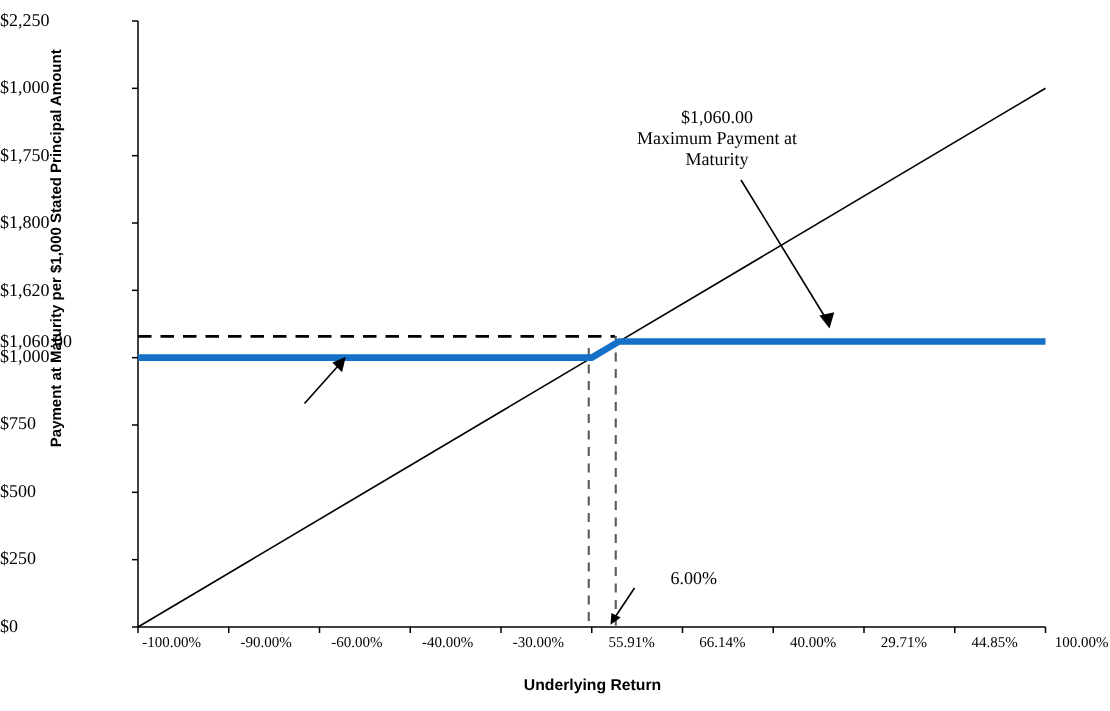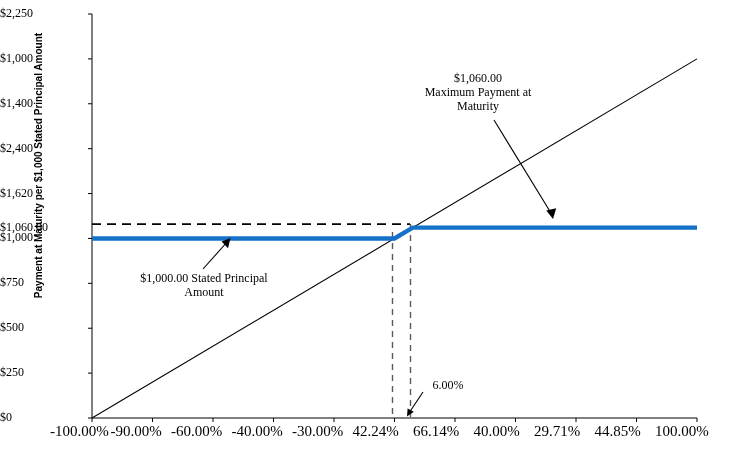--- a/index.html
+++ b/index.html
@@ -61,22 +61,22 @@
     position: absolute;
     top: 0;
     width: 0;
     height: 0;
   }
   .xtick-label {
     position: absolute;
     left: -42px;
     top: 6px;
     width: 84px;
-    text-align: left;
-    font-size: 15px;
+    text-align: right;
+    font-size: 10px;
     color: #000000;
     white-space: nowrap;
     line-height: 1;
   }
   
   .annotation {
     position: absolute;
     font-size: 12px;
     color: #000000;
     text-align: center;
@@ -90,44 +90,45 @@
   }
   #ann-principal {
     left: 112px;
     top: 272px;
     width: 184px;
   }
   #ann-cap-return {
     left: 418px;
     top: 379px;
     width: 60px;
-    text-align: center;
+    text-align: right;
   }
   svg { display: block; }
 </style>
 </head>
 <body>
 
 <div id="page">
 
   <div id="y-axis-title">Payment at Maturity per $1,000 Stated Principal Amount</div>
 
+  <div id="x-axis-title">Underlying Return</div>
 
   <div id="ytick-layer">
       <div class="ytick-wrap" style="top: 7px;">
         <div class="ytick-label">$2,250</div>
       </div>
       <div class="ytick-wrap" style="top: 51.8889px;">
         <div class="ytick-label">$1,000</div>
       </div>
       <div class="ytick-wrap" style="top: 96.7778px;">
-        <div class="ytick-label">$1,400</div>
+        <div class="ytick-label">$1,750</div>
       </div>
       <div class="ytick-wrap" style="top: 141.667px;">
-        <div class="ytick-label">$2,400</div>
+        <div class="ytick-label">$1,800</div>
       </div>
       <div class="ytick-wrap" style="top: 186.556px;">
         <div class="ytick-label">$1,620</div>
       </div>
       <div class="ytick-wrap" style="top: 220.671px;">
         <div class="ytick-label">$1,060.00</div>
       </div>
       <div class="ytick-wrap" style="top: 231.444px;">
         <div class="ytick-label">$1,000</div>
       </div>
@@ -154,21 +155,21 @@
       <div class="xtick-wrap" style="left: 213px; top: 418px;">
         <div class="xtick-label">-60.00%</div>
       </div>
       <div class="xtick-wrap" style="left: 273.5px; top: 418px;">
         <div class="xtick-label">-40.00%</div>
       </div>
       <div class="xtick-wrap" style="left: 334px; top: 418px;">
         <div class="xtick-label">-30.00%</div>
       </div>
       <div class="xtick-wrap" style="left: 394.5px; top: 418px;">
-        <div class="xtick-label">42.24%</div>
+        <div class="xtick-label">55.91%</div>
       </div>
       <div class="xtick-wrap" style="left: 455px; top: 418px;">
         <div class="xtick-label">66.14%</div>
       </div>
       <div class="xtick-wrap" style="left: 515.5px; top: 418px;">
         <div class="xtick-label">40.00%</div>
       </div>
       <div class="xtick-wrap" style="left: 576px; top: 418px;">
         <div class="xtick-label">29.71%</div>
       </div>
@@ -235,18 +236,16 @@
     <g>
       <line x1="423" y1="392" x2="409" y2="413" stroke="#000000" stroke-width="1.1"></line>
       <polygon points="407,416.5 407.6,408.6 413.8,411.7" fill="#000000"></polygon>
     </g>
   </svg>
 
   <div id="ann-max-payment" class="annotation">$1,060.00
 Maximum Payment at
 Maturity</div>
 
-  <div id="ann-principal" class="annotation">$1,000.00 Stated Principal
-Amount</div>
 
   <div id="ann-cap-return" class="annotation">6.00%</div>
 
 </div>
 
 </body></html>

